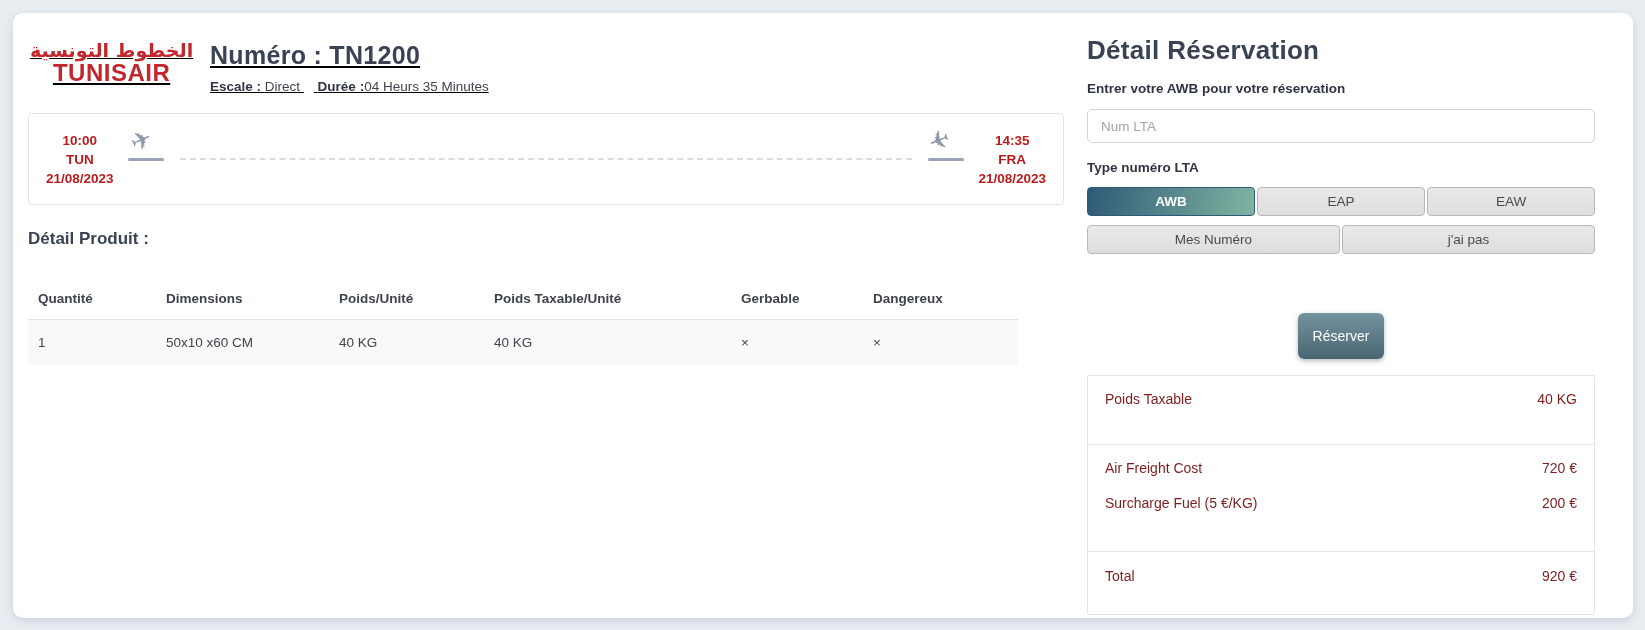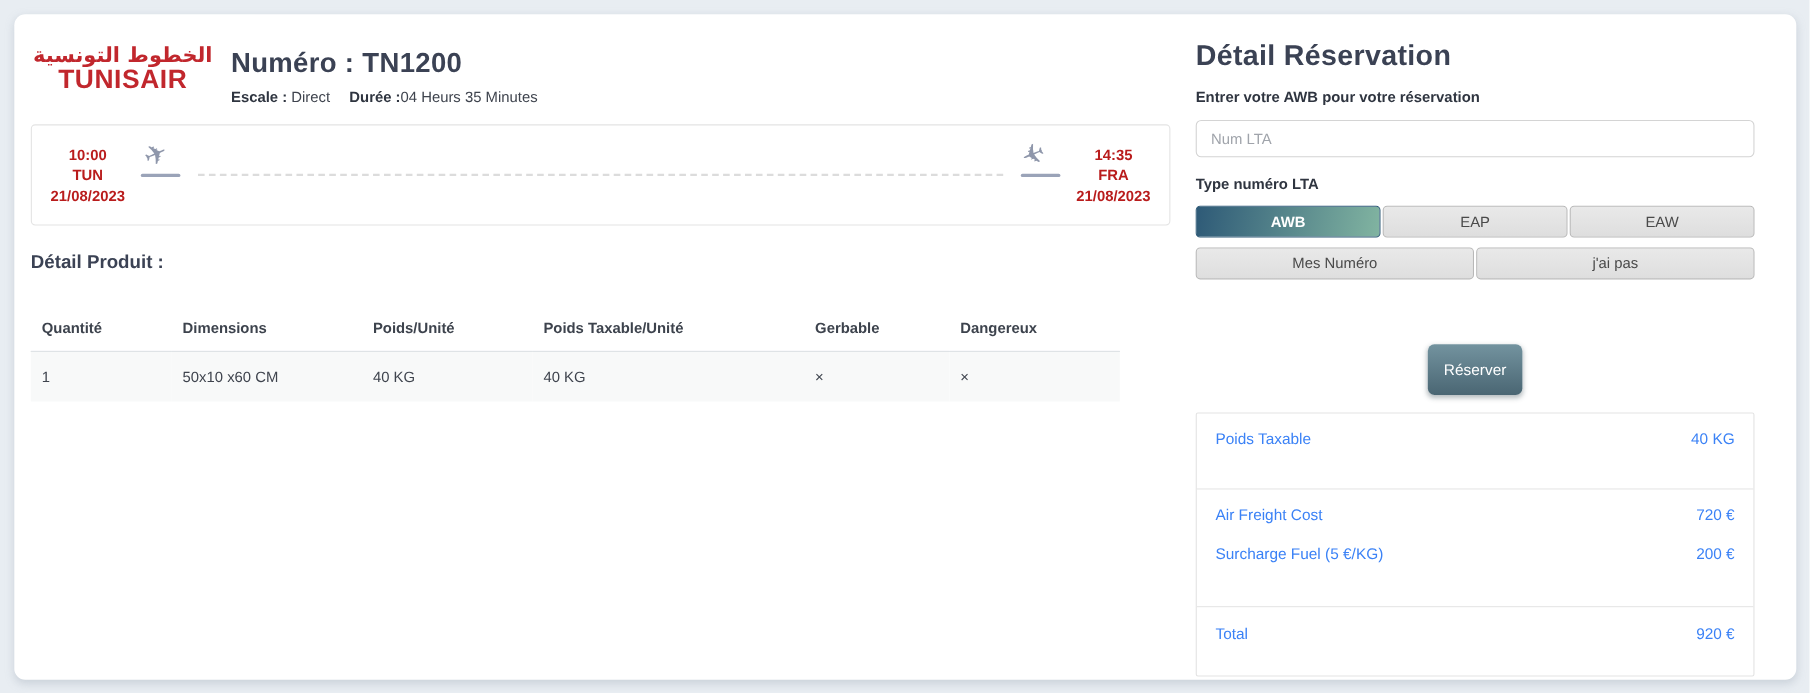--- a/index.html
+++ b/index.html
@@ -17,21 +17,21 @@
     background: #ffffff;
     border-radius: 10px;
     box-shadow: 0 3px 8px rgba(150,160,175,.35);
     overflow: hidden;
   }
   .inner { display: flex; padding: 15px 0 0 15px; }
   .left-col { width: 1036px; flex: none; }
   .right-col { width: 508px; flex: none; margin-left: 23px; }
 
   
-  .brand-row { display: flex; align-items: flex-end; margin-top: 10px; }
+  .brand-row { display: flex; align-items: flex-start; margin-top: 10px; text-decoration: underline; }
   .logo { display: flex; align-items: flex-start; width: 162px; flex: none; }
   .logo-text { display: flex; flex-direction: column; align-items: center; margin-left: 2px; }
   .logo-arabic {
     font-family: "DejaVu Sans", sans-serif;
     font-size: 19px; font-weight: 700; color: #c1272d; line-height: 24px;
     white-space: nowrap;
   }
   .logo-name {
     font-size: 24px; font-weight: 700; color: #c1272d; letter-spacing: .5px;
     line-height: 22px;
@@ -117,21 +117,21 @@
     border: none; border-radius: 6px;
     color: #ffffff; font-size: 14px;
     font-family: "Liberation Sans", sans-serif;
     box-shadow: 0 2px 5px rgba(40,60,70,.35);
     cursor: pointer;
   }
   .summary-card { margin-top: 16px; border: 1px solid #e3e3e3; border-radius: 2px; }
   .summary-section { padding: 15px 17px 37px 17px; border-bottom: 1px solid #e6e6e6; }
   .summary-section.costs { padding: 15px 17px 40px 17px; }
   .summary-section.total { padding: 16px 17px 30px 17px; border-bottom: none; }
-  .summary-row { display: flex; justify-content: space-between; font-size: 14px; color: #3b82f6; }
+  .summary-row { display: flex; justify-content: space-between; font-size: 14px; color: #7f1d1d; }
   .summary-row + .summary-row { margin-top: 19px; }
 </style>
 </head>
 <body>
 
 <div class="page-card">
   <div class="inner">
 
     <div class="left-col">
 

